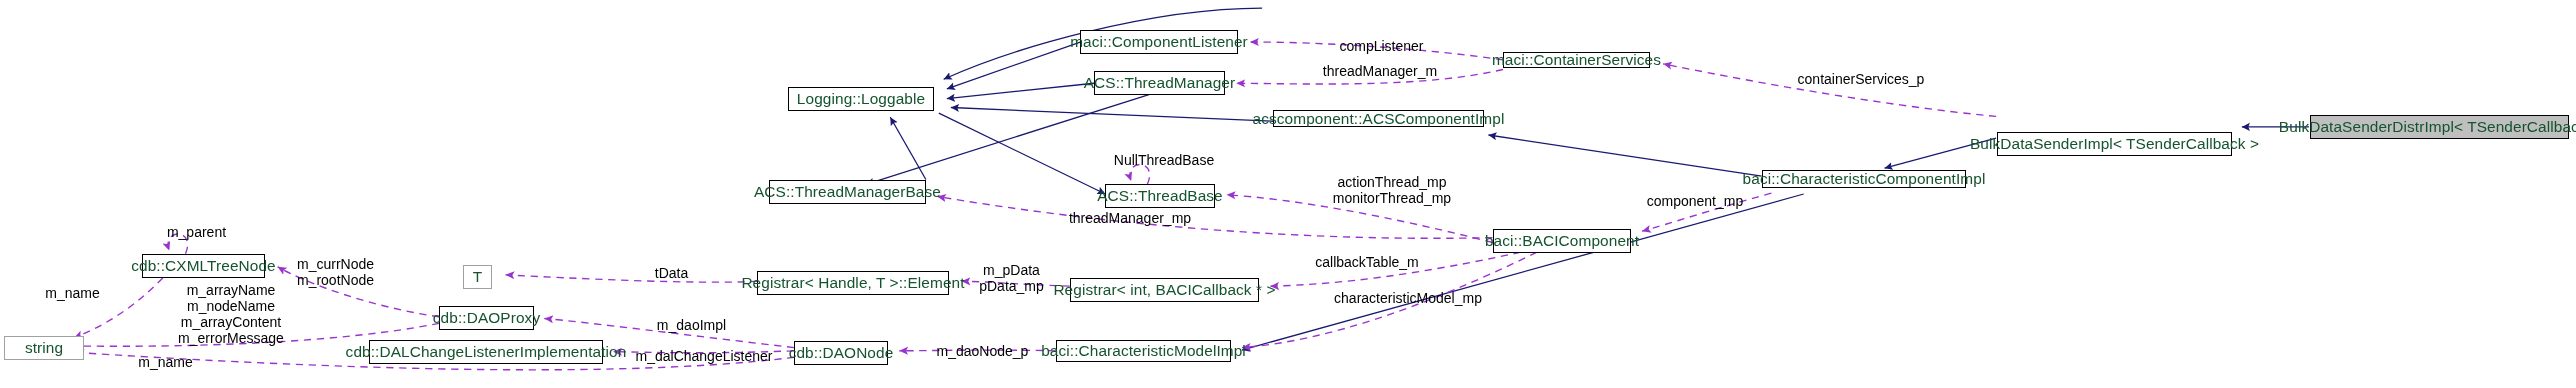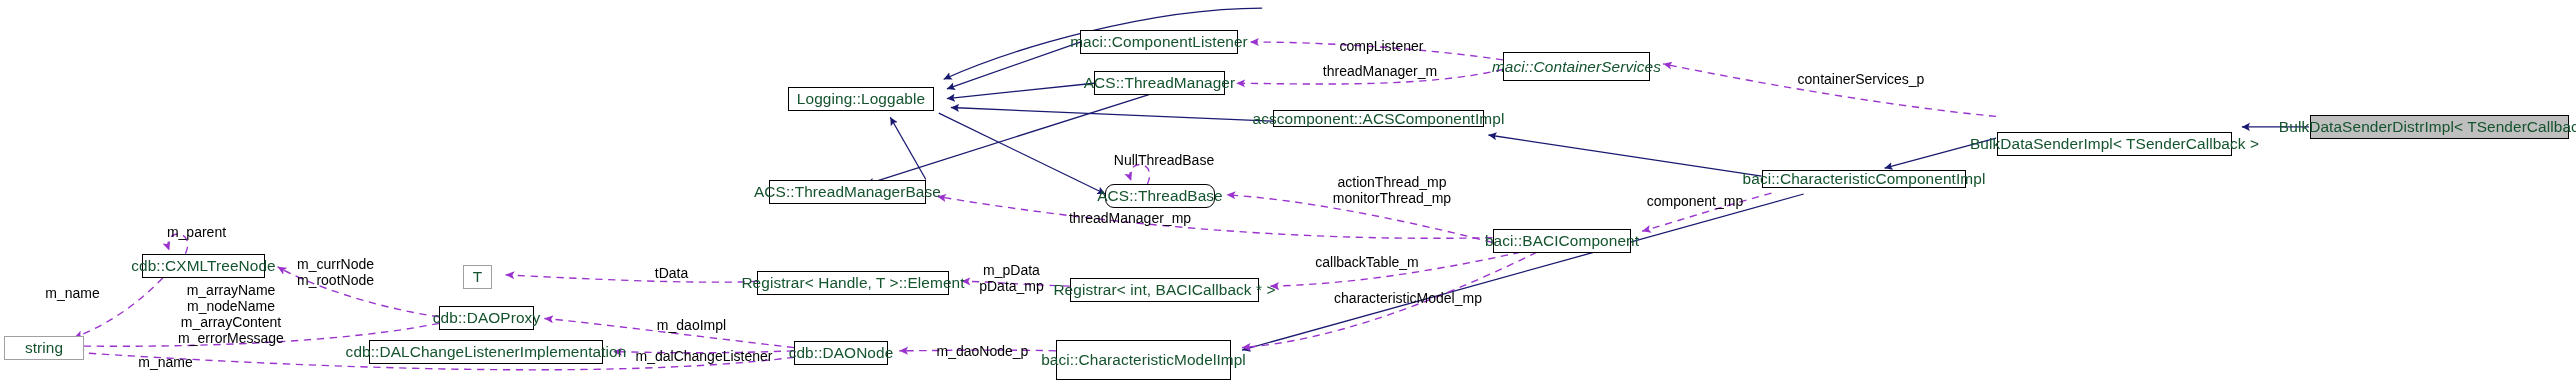--- a/index.html
+++ b/index.html
@@ -109,31 +109,31 @@
       <path d="M1305,434 C1220,432 1150,434 1111,434" marker-end="url(#use)"></path>
     </g>
   </svg>
 
   <div class="node" style="left:788px;top:87px;width:146px;height:23.5px;">Logging::Loggable</div>
 
   <div class="node" style="left:1080px;top:30px;width:158px;height:23.5px;">maci::ComponentListener</div>
 
   <div class="node" style="left:1094px;top:71px;width:131px;height:23.5px;">ACS::ThreadManager</div>
 
-  <div class="node" style="left:1503px;top:52px;width:147px;height:29px;font-style:italic;">maci::ContainerServices</div>
+  <div class="node" style="left:1503px;top:52px;width:147px;height:16px;">maci::ContainerServices</div>
 
   <div class="node" style="left:1273px;top:110px;width:211px;height:17px;">acscomponent::ACSComponentImpl</div>
 
   <div class="node" style="left:1997px;top:115px;width:235px;height:23.5px;margin-top:17px;">BulkDataSenderImpl&lt; TSenderCallback &gt;</div>
 
   <div class="node root" style="left:2310px;top:115px;width:259px;height:23.5px;">BulkDataSenderDistrImpl&lt; TSenderCallback &gt;</div>
 
   <div class="node" style="left:769px;top:180px;width:157px;height:23.5px;">ACS::ThreadManagerBase</div>
 
-  <div class="node" style="left:1105px;top:184px;width:110px;height:23.5px;border-radius:9px;">ACS::ThreadBase</div>
+  <div class="node" style="left:1105px;top:184px;width:110px;height:23.5px;">ACS::ThreadBase</div>
 
   <div class="node" style="left:1762px;top:170px;width:204px;height:18px;">baci::CharacteristicComponentImpl</div>
 
   <div class="node" style="left:1493px;top:229px;width:138px;height:23.5px;">baci::BACIComponent</div>
 
   <div class="node" style="left:142px;top:254px;width:123px;height:23.5px;">cdb::CXMLTreeNode</div>
 
   <div class="node plain" style="left:463px;top:265px;width:29px;height:24px;">T</div>
 
   <div class="node" style="left:757px;top:271px;width:192px;height:23.5px;">Registrar&lt; Handle, T &gt;::Element</div>
@@ -141,21 +141,21 @@
   <div class="node" style="left:1070px;top:278px;width:189px;height:23.5px;">Registrar&lt; int, BACICallback * &gt;</div>
 
   <div class="node" style="left:439px;top:306px;width:95px;height:23.5px;">cdb::DAOProxy</div>
 
   <div class="node plain" style="left:4px;top:336px;width:80px;height:24px;">string</div>
 
   <div class="node" style="left:369px;top:340px;width:234px;height:23.5px;">cdb::DALChangeListenerImplementation</div>
 
   <div class="node" style="left:794px;top:341px;width:94px;height:23.5px;">cdb::DAONode</div>
 
-  <div class="node" style="left:1056px;top:340px;width:175px;height:40px;">baci::CharacteristicModelImpl</div>
+  <div class="node" style="left:1056px;top:340px;width:175px;height:22px;">baci::CharacteristicModelImpl</div>
 
   <div class="edgelabel" style="left:1317px;top:38px;width:129px;">compListener</div>
 
   <div class="edgelabel" style="left:1303px;top:63px;width:154px;">threadManager_m</div>
 
   <div class="edgelabel" style="left:1768px;top:71px;width:186px;">containerServices_p</div>
 
   <div class="edgelabel" style="left:1095px;top:152px;width:138px;">NullThreadBase</div>
 
   <div class="edgelabel" style="left:1311px;top:174px;width:162px;white-space:pre;">actionThread_mp

